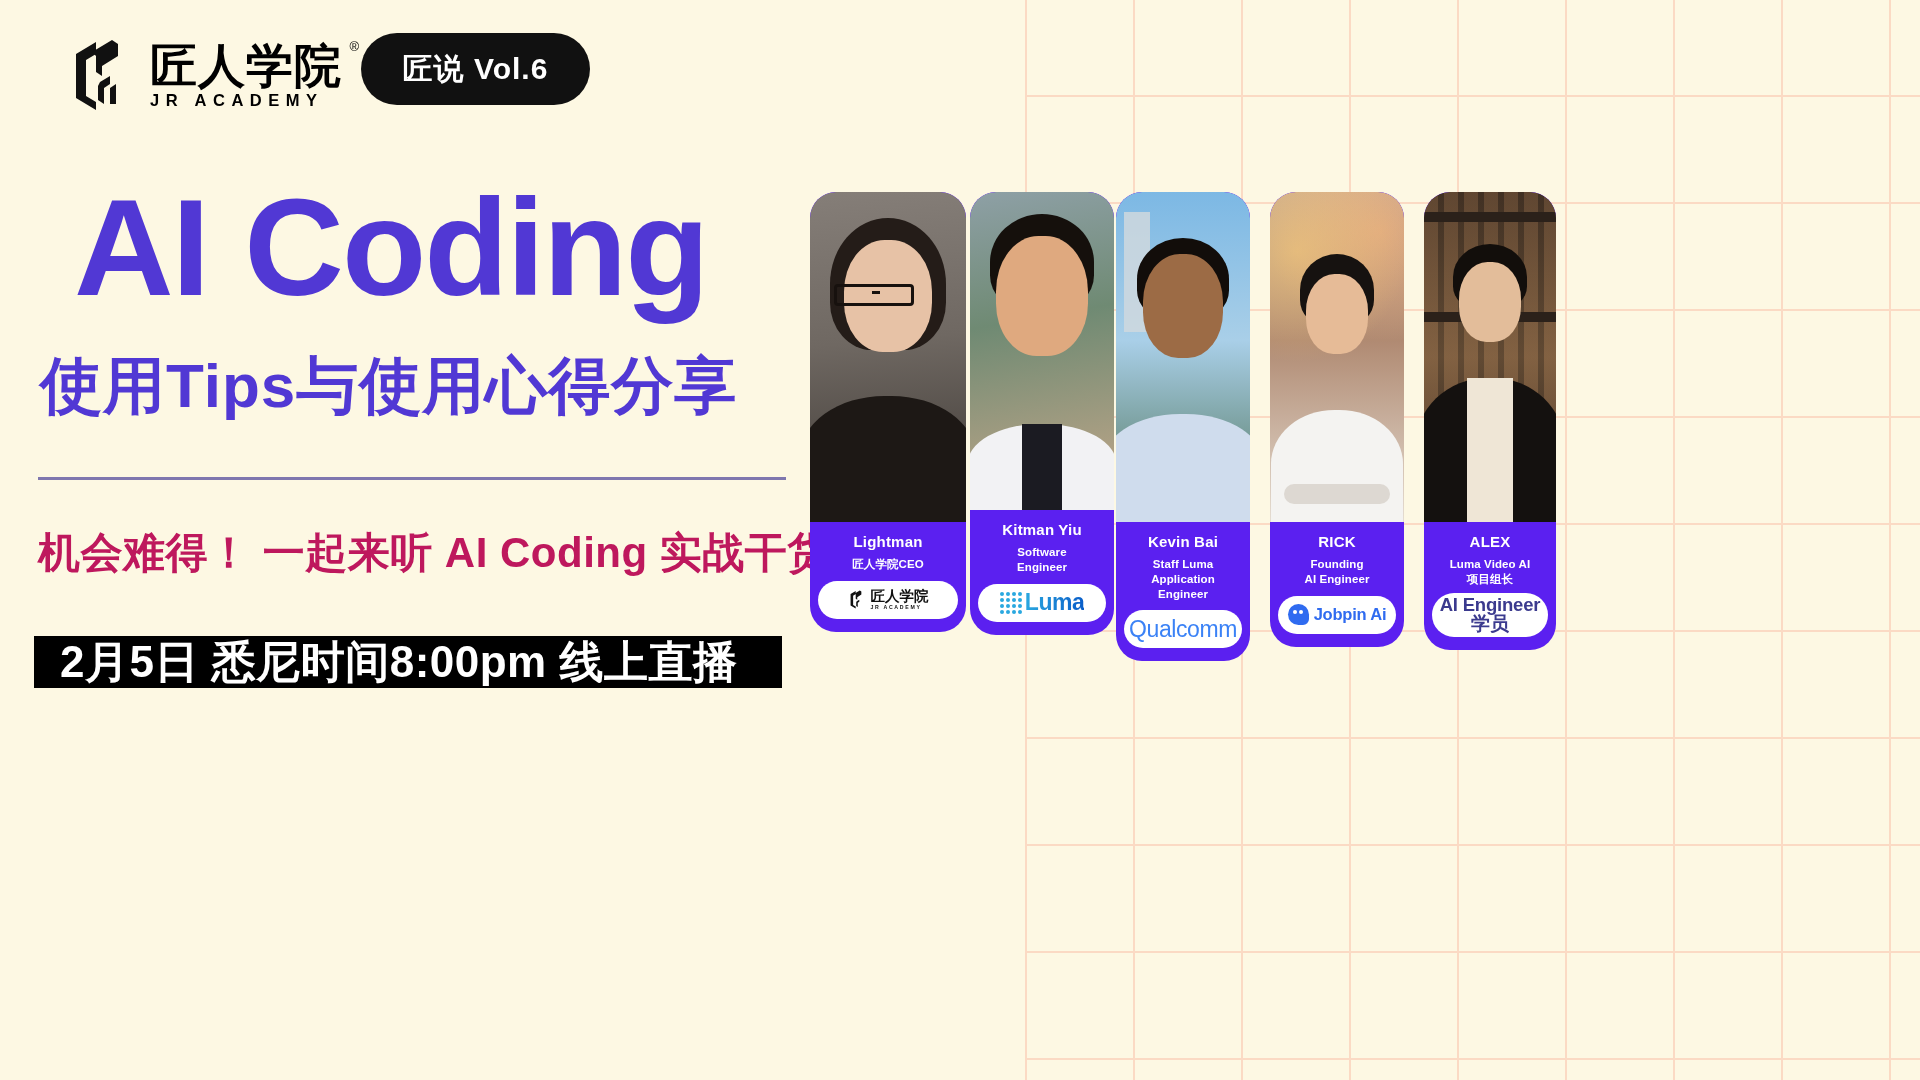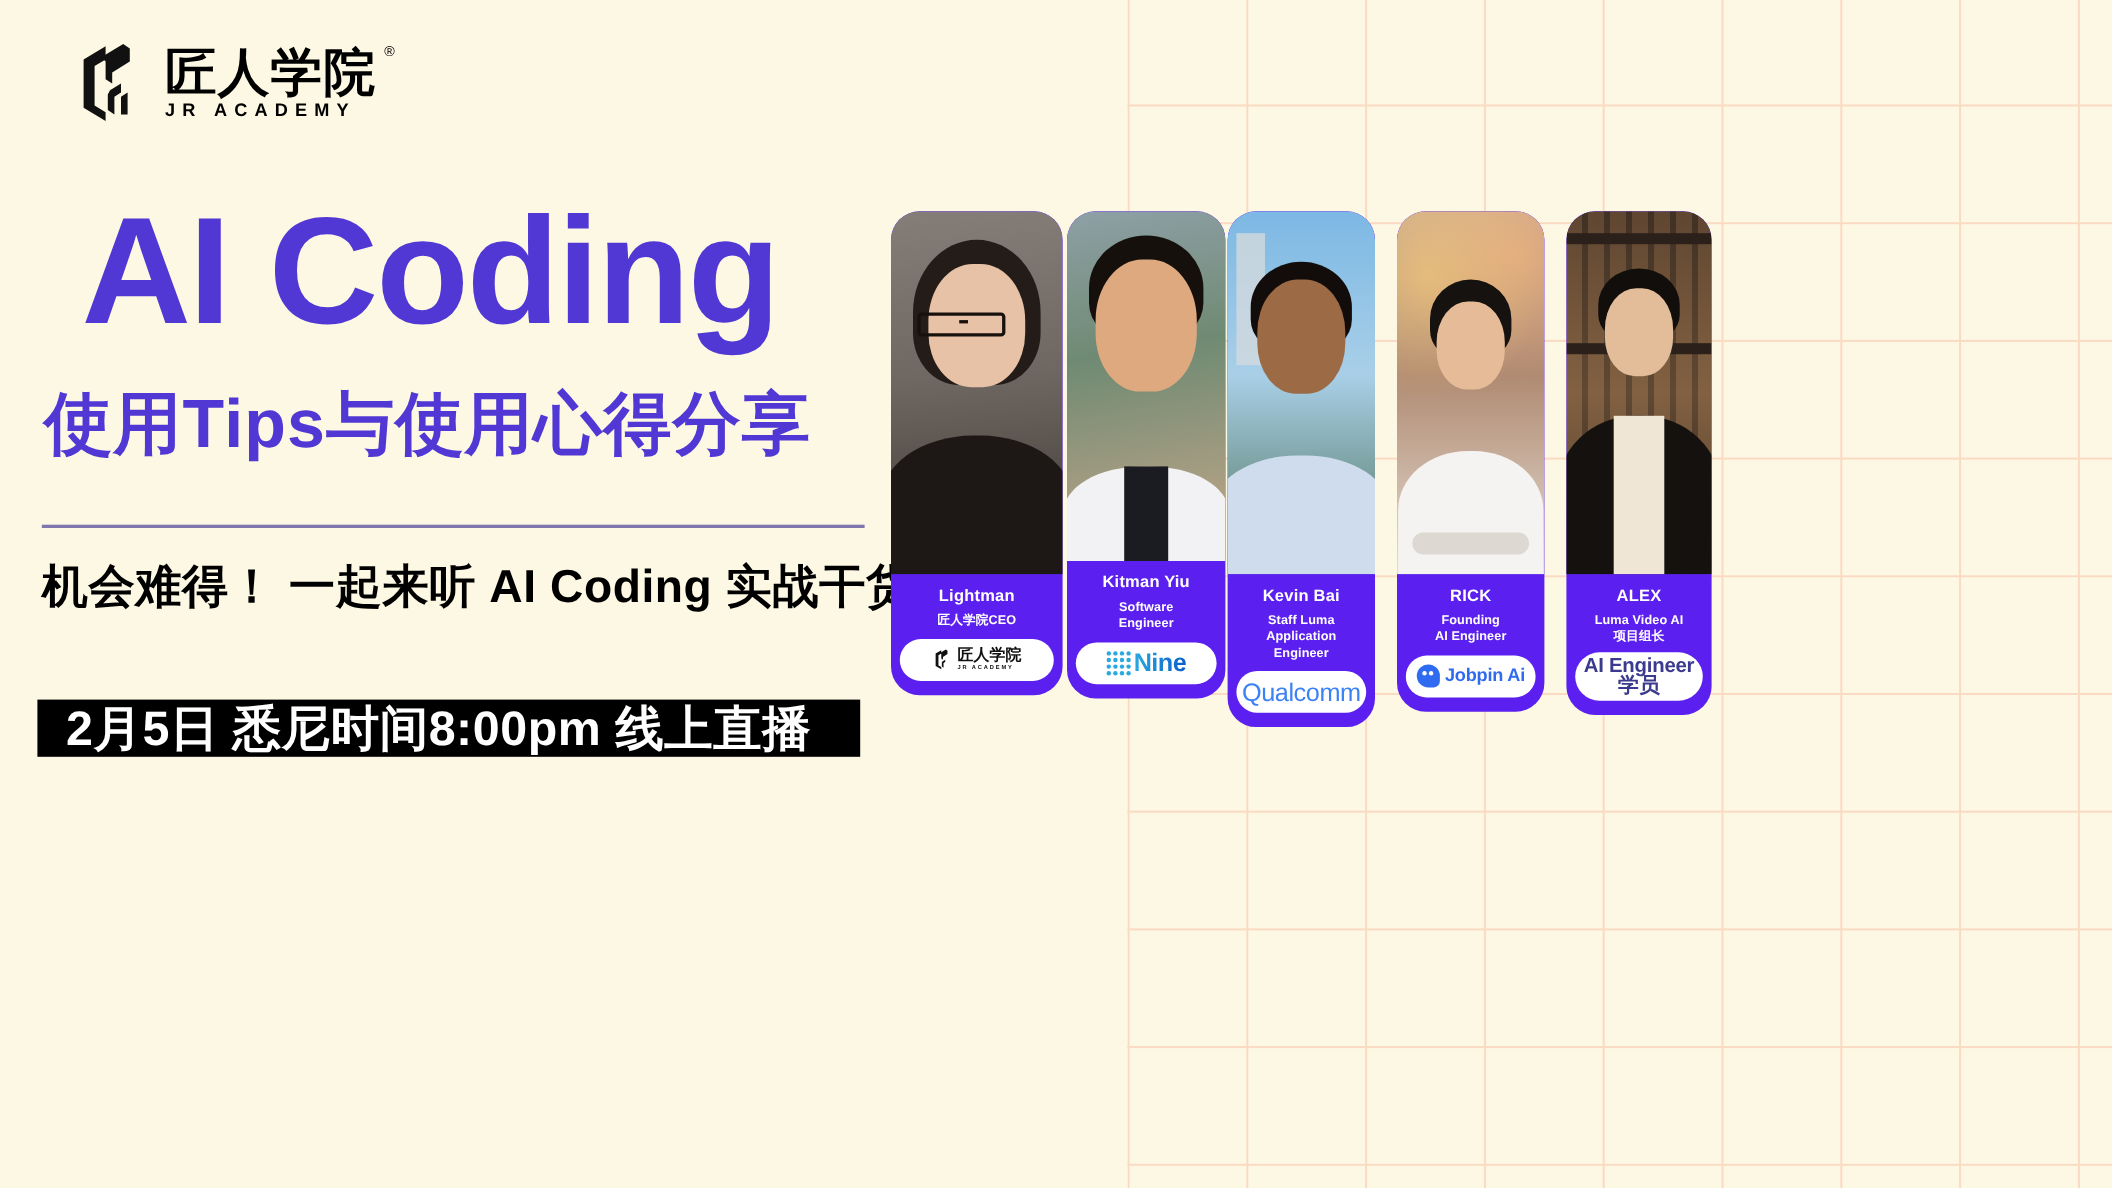--- a/index.html
+++ b/index.html
@@ -47,22 +47,22 @@
   }
   .title-sub{
     position:absolute;left:40px;top:205px;
     font-size:62px;font-weight:800;line-height:1;
     color:#5138D4;letter-spacing:1px;white-space:nowrap;
   }
   .divider{
     position:absolute;left:38px;top:327px;width:748px;height:3px;background:#7F77AE;
   }
   .tagline{
-    position:absolute;left:38px;top:355px;
-    font-size:42px;font-weight:700;color:#000000;letter-spacing:.5px;white-space:nowrap;
+    position:absolute;left:38px;top:375px;
+    font-size:42px;font-weight:700;color:#be185d;letter-spacing:.5px;white-space:nowrap;
   }
   .date-bar{
     position:absolute;left:34px;top:486px;width:748px;height:52px;
     background:#000;display:flex;align-items:center;
   }
   .date-bar span{
     color:#fff;font-size:44px;font-weight:800;letter-spacing:.5px;margin-left:26px;white-space:nowrap;
   }
 
   
@@ -157,20 +157,23 @@
         </svg>
       </div>
       <div class="logo-text">
         <div class="logo-cn">
           <span>匠人学院</span><span class="logo-reg">®</span>
         </div>
         <div class="logo-en">JR ACADEMY</div>
       </div>
     </div>
 
+    <div class="pill-vol">
+      <span>匠说 Vol.6</span>
+    </div>
   </div>
 
   <div class="left">
     <div class="title-main">AI Coding</div>
     <div class="title-sub">使用Tips与使用心得分享</div>
     <div class="divider"></div>
     <div class="tagline">机会难得！ 一起来听 AI Coding 实战干货</div>
     <div class="date-bar">
       <span>2月5日 悉尼时间8:00pm 线上直播</span>
     </div>
@@ -234,21 +237,21 @@
               <i></i>
             <i></i>
               <i></i>
               <i></i>
               <i></i>
               <i></i>
               <i></i>
               <i></i>
               <i></i>
           </div>
-          <div class="nine-word">Nine</div>
+          <div class="nine-word">Luma</div>
         </div>
       </div>
     </div>
 
     <div class="card" id="card-3">
       <div class="photo">
         <div class="ph-inner ph-kevin">
           <div style="position:absolute;left:8px;top:20px;width:26px;height:120px;background:#cfd8de;opacity:.85;"></div>
           <div class="hair" style="width:92px;height:82px;top:46px;background:#120d0a;"></div>
           <div class="face" style="width:80px;height:104px;top:62px;background:#9c6b45;"></div>

